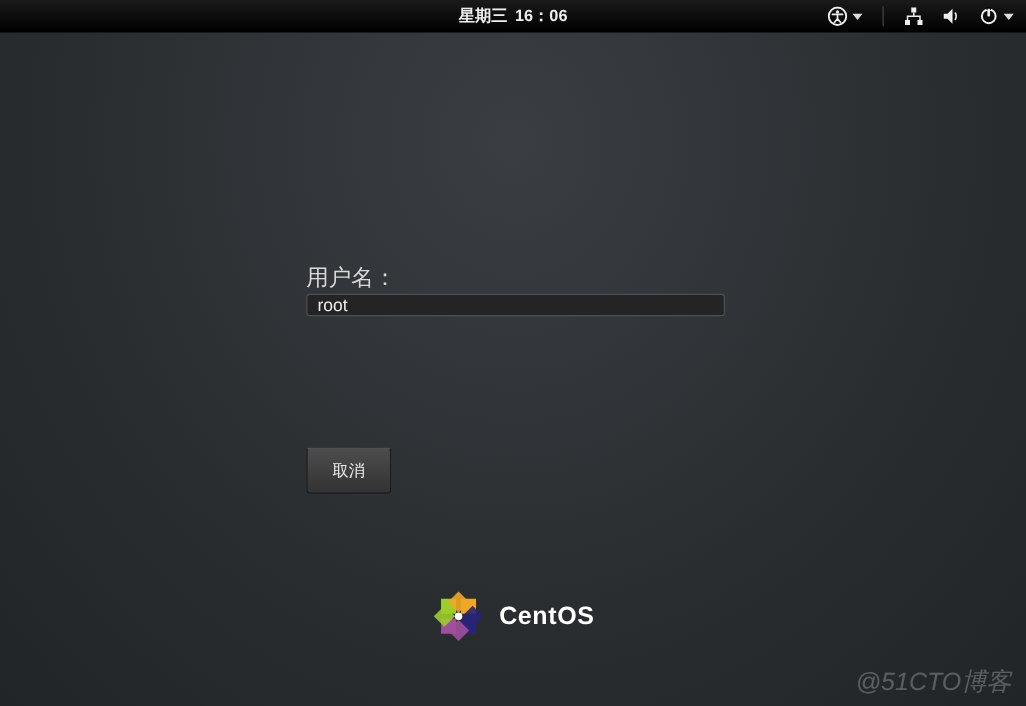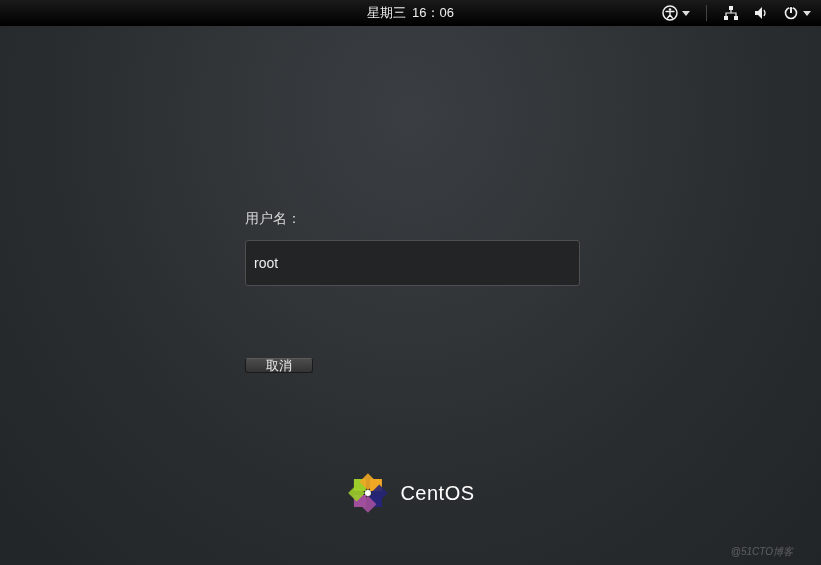--- a/index.html
+++ b/index.html
@@ -1,32 +1,32 @@
 <!DOCTYPE html>
 <html><head>
 <meta charset="utf-8">
 <style>
 html,body{margin:0;padding:0;width:821px;height:565px;overflow:hidden;font-family:"WenQuanYi Micro Hei","Microsoft YaHei",sans-serif;background:#2b2f33;color:#e8e8e8}
 .screen{position:relative;width:821px;height:565px;background:radial-gradient(ellipse at center 20%,#3a3e42 0%,#2a2d30 60%,#222528 100%)}
 .topbar{position:absolute;top:0;left:0;right:0;height:26px;background:linear-gradient(#1a1a1a,#000);display:flex;align-items:center;color:#eee;font-size:13px}
-.topbar .center{position:absolute;left:50%;transform:translateX(-50%);display:flex;align-items:center;gap:6px;font-weight:normal}
+.topbar .center{position:absolute;left:50%;transform:translateX(-50%);display:flex;align-items:center;gap:6px;font-weight:bold}
 .topbar .right{position:absolute;right:10px;display:flex;align-items:center;gap:14px}
 .icongrp{display:flex;align-items:center;gap:4px}
 .tri{width:0;height:0;border-left:4px solid transparent;border-right:4px solid transparent;border-top:5px solid #ddd}
 svg{display:block}
 .login-area{position:absolute;left:245px;top:210px;width:335px}
-.label{font-size:14px;color:#d8d8d8;margin-bottom:12px}
-.input{width:100%;height:46px;background:#222426;border:1px solid #4d4f51;border-radius:3px;color:#eee;font-size:14px;padding:0 8px;box-sizing:border-box;outline:none}
+.label{font-size:18px;color:#d8d8d8;margin-bottom:1px}
+.input{width:100%;height:18px;background:#222426;border:1px solid #4d4f51;border-radius:3px;color:#eee;font-size:14px;padding:0 8px;box-sizing:border-box;outline:none}
 .btnrow{position:absolute;top:358px;left:245px;width:335px;display:flex;justify-content:space-between}
-.btn{height:15px;border:1px solid #1a1a1a;border-radius:3px;font-size:13px;cursor:pointer;padding:0 20px;display:flex;align-items:center;justify-content:center}
+.btn{height:37px;border:1px solid #1a1a1a;border-radius:3px;font-size:13px;cursor:pointer;padding:0 20px;display:flex;align-items:center;justify-content:center}
 .btn-cancel{background:linear-gradient(#4c4c4c,#333);color:#eee;border-top-color:#5b5b5b}
 .btn-next{background:linear-gradient(#5a8bd6,#2c5aa0);color:#fff;border-top-color:#6aa3e8}
 .brand{position:absolute;left:50%;top:472px;transform:translateX(-50%);display:flex;align-items:center;gap:12px}
-.brand-text{color:#fff;font-size:20px;font-weight:normal;letter-spacing:0.5px}
-.watermark{position:absolute;right:28px;bottom:6px;color:rgba(255,255,255,0.25);font-size:10px;font-style:italic}
+.brand-text{color:#fff;font-size:20px;font-weight:bold;letter-spacing:0.5px}
+.watermark{position:absolute;right:12px;bottom:6px;color:rgba(255,255,255,0.25);font-size:20px;font-style:italic}
 .sep{width:1px;height:16px;background:#444;margin:0 2px}
 </style>
 </head>
 <body>
 
 <div class="screen">
 
   <div class="topbar">
     <div class="center">
       <span>星期三</span>

